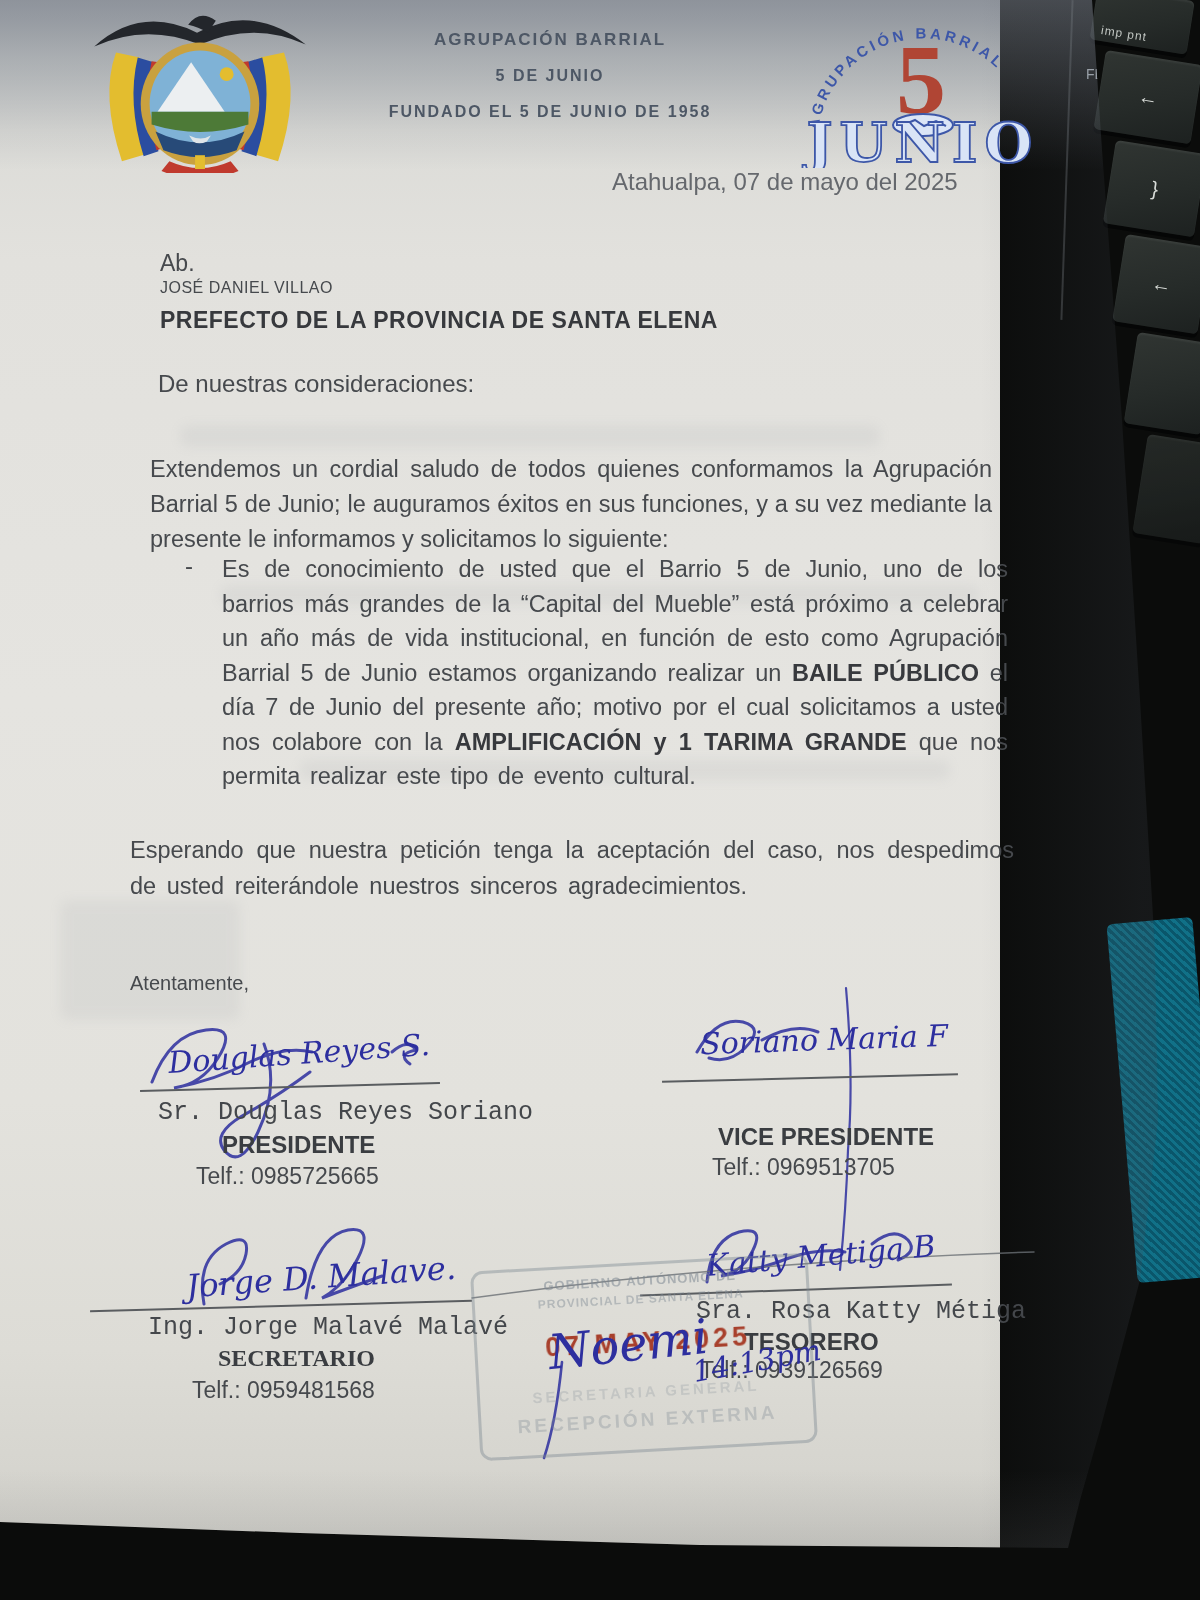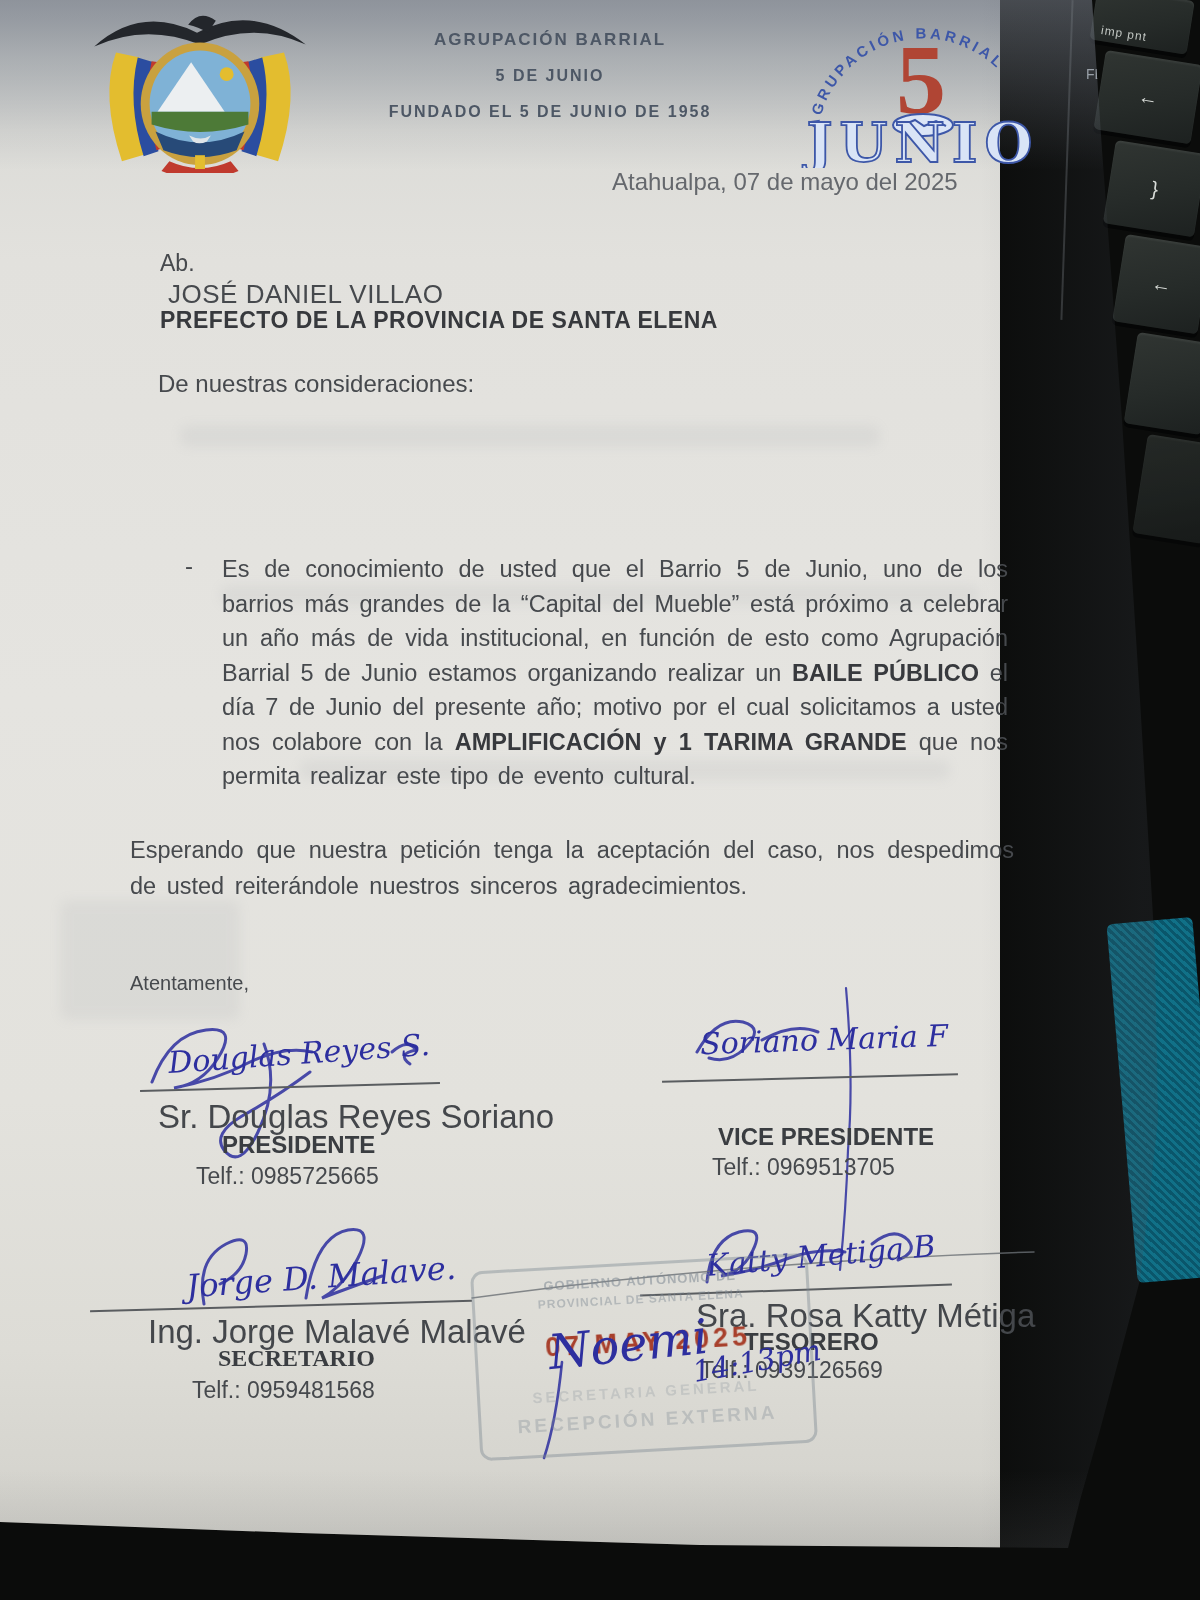--- a/index.html
+++ b/index.html
@@ -23,21 +23,21 @@
   .shade{position:absolute;pointer-events:none;}
   .letter-text{position:absolute;color:#46494d;}
   .b{font-weight:bold;color:#37393d;}
   .just{text-align:justify;}
   
   .lh-line{position:absolute;text-align:center;font-weight:bold;color:#4d5765;letter-spacing:2px;}
   
   .script{position:absolute;font-family:"DejaVu Serif","Liberation Serif",serif;
           font-style:italic;color:#2d2f9f;white-space:nowrap;}
   .sigline{position:absolute;background:#5a5d60;height:2px;}
-  .sigblock-name{position:absolute;font-size:33px;color:#44474b;white-space:nowrap;}
+  .sigblock-name{position:absolute;font-size:25px;color:#44474b;white-space:nowrap;font-family:Liberation Mono, monospace;}
   .sigblock-role{position:absolute;font-size:24px;font-weight:bold;color:#3a3d41;white-space:nowrap;}
   .sigblock-tel{position:absolute;font-size:23px;color:#46494d;white-space:nowrap;}
   
   #stamp{position:absolute;left:475px;top:1262px;width:332px;height:184px;
          transform:rotate(-3.2deg);border:3px solid rgba(125,135,145,.42);border-radius:12px;}
   .stamp-faint{position:absolute;width:100%;text-align:center;color:rgba(125,137,148,.55);
                font-weight:bold;white-space:nowrap;}
   .stamp-date{position:absolute;color:#a8402c;font-weight:bold;letter-spacing:4px;
               font-size:27px;white-space:nowrap;filter:blur(.4px);}
   .bleed{position:absolute;background:#8b8f96;filter:blur(6px);opacity:.10;border-radius:8px;}
@@ -116,25 +116,26 @@
         <path d="M115,127 l12,-5 9,6 12,-5 10,5" fill="none"></path>
       </g>
       <text x="135" y="164" font-size="55" font-weight="bold" text-anchor="middle" fill="#d9e4f6" stroke="#3d57a8" stroke-width="1.8" letter-spacing="7" font-family="'DejaVu Serif','Liberation Serif',serif">JUNIO</text>
     </svg>
 
     <div class="letter-text" style="left:1086px;top:66px;font-size:14px;color:#9aa0a8;">FE</div>
 
     <div class="letter-text" style="left:612px;top:168px;font-size:24px;color:#65686d;">Atahualpa, 07 de mayo del 2025</div>
 
     <div class="letter-text" style="left:160px;top:250px;font-size:23px;">Ab.</div>
-    <div class="letter-text" style="left:168px;top:279px;font-size:26px;letter-spacing:.5px;">JOSÉ DANIEL VILLAO</div>
+    <div class="letter-text" style="left:160px;top:279px;font-size:16px;letter-spacing:.5px;">JOSÉ DANIEL VILLAO</div>
     <div class="letter-text b" style="left:160px;top:307px;font-size:23px;letter-spacing:.5px;">PREFECTO DE LA PROVINCIA DE SANTA ELENA</div>
 
     <div class="letter-text" style="left:158px;top:370px;font-size:24px;">De nuestras consideraciones:</div>
 
+    <div class="letter-text just" style="left:150px;top:452px;width:842px;font-size:23.5px;line-height:35px;">Extendemos un cordial saludo de todos quienes conformamos la Agrupación Barrial 5 de Junio; le auguramos éxitos en sus funciones, y a su vez mediante la presente le informamos y solicitamos lo siguiente:</div>
 
     <div class="letter-text" style="left:185px;top:552px;font-size:24px;">-</div>
     <div class="letter-text just" style="left:222px;top:552px;width:786px;font-size:23.5px;line-height:34.5px;word-spacing:3px;">
       <span>Es de conocimiento de usted que el Barrio 5 de Junio, uno de los barrios más grandes de la “Capital del Mueble” está próximo a celebrar un año más de vida institucional, en función de esto como Agrupación Barrial 5 de Junio estamos organizando realizar un </span><span class="b">BAILE PÚBLICO</span><span> el día 7 de Junio del presente año; motivo por el cual solicitamos a usted nos colabore con la </span><span class="b">AMPLIFICACIÓN y 1 TARIMA GRANDE</span><span> que nos permita realizar este tipo de evento cultural.</span>
     </div>
 
     <div class="letter-text just" style="left:130px;top:832px;width:884px;font-size:23.5px;line-height:36px;word-spacing:4px;">Esperando que nuestra petición tenga la aceptación del caso, nos despedimos de usted reiterándole nuestros sinceros agradecimientos.</div>
 
     <div class="letter-text" style="left:130px;top:972px;font-size:20px;">Atentamente,</div>
 

